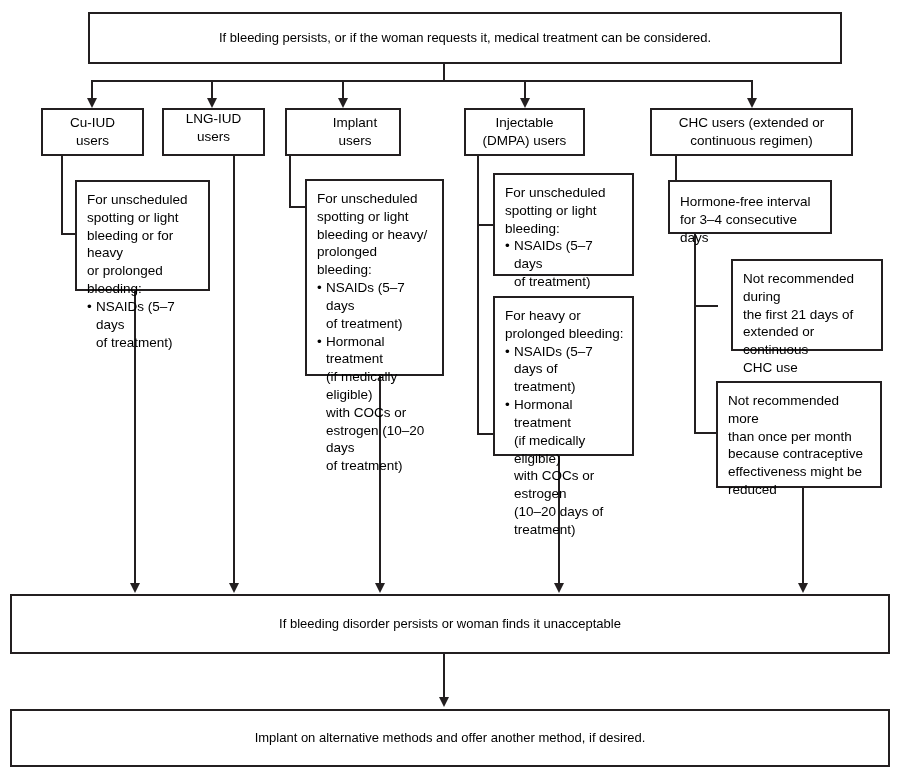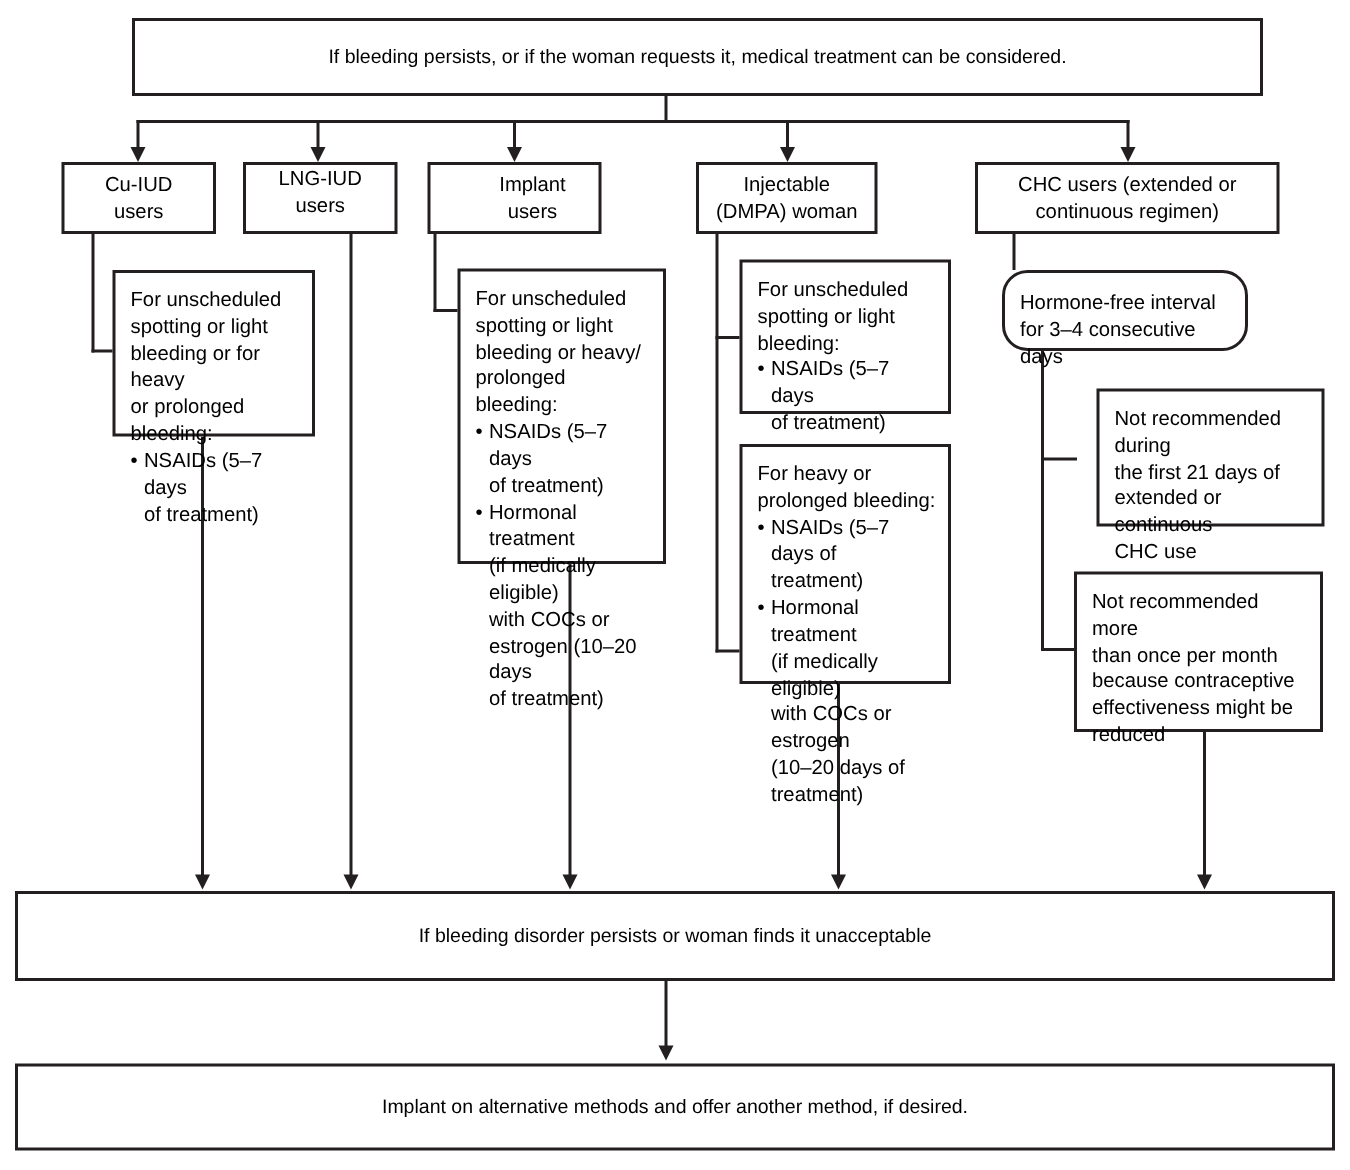--- a/index.html
+++ b/index.html
@@ -115,21 +115,21 @@
     <span>users</span>
   </div>
 
   <div class="box cat-text" style="left:285px; top:108px; width:116px; height:48px; display:flex; flex-direction:column; align-items:center; justify-content:center;padding-left:24px;">
     <span>Implant</span>
     <span>users</span>
   </div>
 
   <div class="box cat-text" style="left:464px; top:108px; width:121px; height:48px; display:flex; flex-direction:column; align-items:center; justify-content:center;">
     <span>Injectable</span>
-    <span>(DMPA) woman</span>
+    <span>(DMPA) users</span>
   </div>
 
   <div class="box cat-text" style="left:650px; top:108px; width:203px; height:48px; display:flex; flex-direction:column; align-items:center; justify-content:center;">
     <span>CHC users (extended or</span>
     <span>continuous regimen)</span>
   </div>
 
   <div class="ln vline" style="left:61px; top:156px; height:79px;"></div>
   <div class="ln hline" style="left:61px; top:233px; width:16px;"></div>
 
@@ -202,21 +202,21 @@
       <p>(10–20 days of</p>
       <p>treatment)</p>
     </div>
   </div>
 
   <div class="ln vline" style="left:558px; top:456px; height:129px;"></div>
   <div class="arrow" style="left:554px; top:583px;"></div>
 
   <div class="ln vline" style="left:675px; top:156px; height:24px;"></div>
 
-  <div class="box detail box-left" style="left:668px; top:180px; width:164px; height:54px; padding-top:11px;border-radius:17px;">
+  <div class="box detail box-left" style="left:668px; top:180px; width:164px; height:54px; padding-top:11px;">
     <p>Hormone-free interval</p>
     <p>for 3–4 consecutive days</p>
   </div>
 
   <div class="ln vline" style="left:694px; top:234px; height:200px;"></div>
   <div class="ln hline" style="left:694px; top:305px; width:24px;"></div>
   <div class="ln hline" style="left:694px; top:432px; width:24px;"></div>
 
   <div class="box detail box-left" style="left:716px; top:259px; width:152px; height:92px;margin-left:15px;">
     <p>Not recommended during</p>

